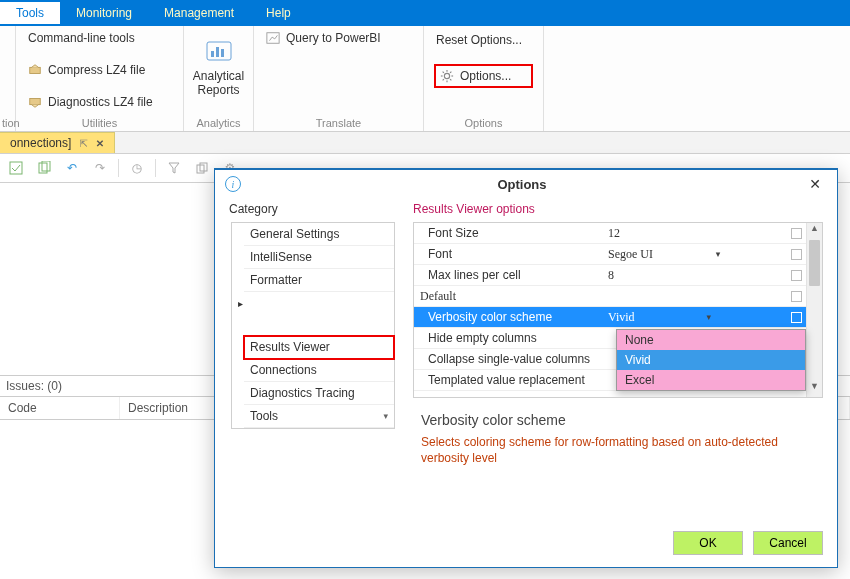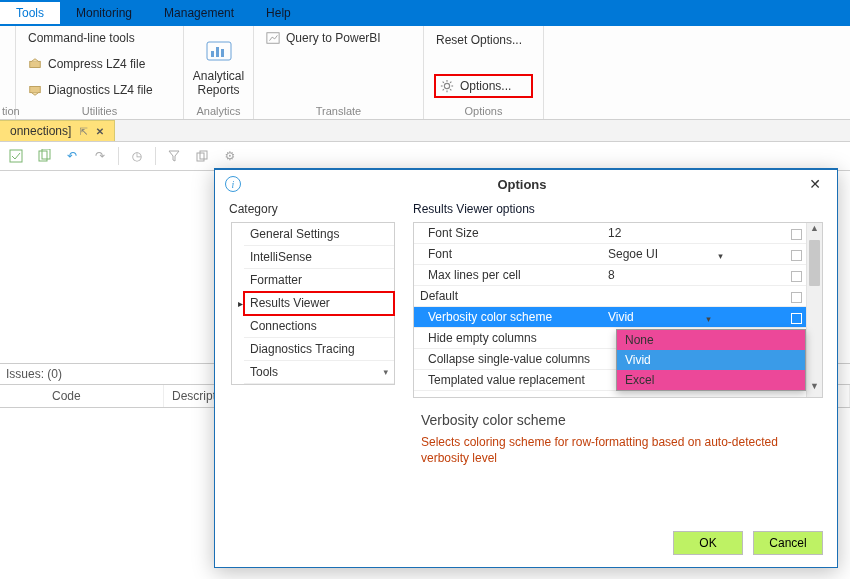--- a/index.html
+++ b/index.html
@@ -9,28 +9,28 @@
     color: #333;
     background: #fff;
     width: 850px;
     height: 579px;
     overflow: hidden;
     position: relative;
   }
 
   
   .menu-tabs { display: flex; background: #0078d7; height: 26px; align-items: center; }
-  .menu-tab { padding: 4px 16px; color: #0f172a; cursor: pointer; }
+  .menu-tab { padding: 4px 16px; color: #fef9c3; cursor: pointer; }
   .menu-tab.active { background: #fff; color: #0078d7; }
 
   
   .ribbon { display: flex; border-bottom: 1px solid #d0d0d0; background: #fdfdfd; }
   .ribbon-group { border-right: 1px solid #e0e0e0; padding: 4px 10px 2px 10px; display: flex; flex-direction: column; }
   .ribbon-group:first-child { border-left: none; }
-  .rg-body { flex: 1; display: flex; flex-direction: column; gap: 2px; padding-bottom: 4px; justify-content: space-between; }
+  .rg-body { flex: 1; display: flex; flex-direction: column; gap: 16px; padding-bottom: 4px; }
   .rg-label { text-align: center; color: #888; font-size: 11px; padding-top: 2px; border-top: 1px solid transparent; }
   .rg-item { display: flex; align-items: center; gap: 6px; padding: 1px 2px; cursor: pointer; }
   .rg-item .ic { width: 14px; height: 14px; display:inline-flex; align-items:center; justify-content:center; color:#888; }
   .rg-first { width: 16px; padding: 4px 2px 2px 2px; }
   .rg-first .rg-label { font-size: 11px; }
   .rg-vert { align-items: center; }
   .rg-vert .ic-big { width: 28px; height:28px; display:flex; align-items:center; justify-content:center; margin: 6px auto 2px auto; }
   .ribbon-group.options .rg-body { position: relative; padding-top: 2px; }
   .red-box { border: 2px solid #e00; }
 
@@ -43,60 +43,60 @@
   
   .toolbar { display:flex; align-items:center; gap:8px; padding:4px 6px; border-bottom:1px solid #d0d0d0; color:#aaa; }
   .toolbar .tbtn { width:20px; height:20px; display:flex; align-items:center; justify-content:center; cursor:pointer; }
   .toolbar .sep { width:1px; height:18px; background:#ddd; }
 
   
   .lower { position:relative; height:400px; }
   .issues-bar { position:absolute; top:192px; left:0; right:0; padding:3px 6px; border-top:1px solid #ccc; border-bottom:1px solid #ccc; font-size:12px; color:#555;}
   .issue-headers { position:absolute; top:214px; left:0; right:0; display:flex; border-bottom:1px solid #ccc;}
   .issue-col { padding:4px 8px; font-size:12px; color:#555; border-right:1px solid #eee;}
-  .issue-col:first-child { width:120px;margin-left:44px;}
+  .issue-col:first-child { width:120px;}
   .issue-col:nth-child(2){ flex:1;}
 
   
   .dialog { position:absolute; top:168px; left:214px; width:624px; height:400px;
     background:#fff; border:1px solid #1a6fb5; border-top:2px solid #1a6fb5;
     box-shadow: 0 4px 20px rgba(0,0,0,.25);}
   .dialog-title { display:flex; align-items:center; padding:6px 10px; }
   .dialog-title .info { width:16px;height:16px;border:1.5px solid #3a9bdc;border-radius:50%;color:#3a9bdc;display:flex;align-items:center;justify-content:center;font-size:10px;font-style:italic;font-family:serif;}
   .dialog-title .title-text { flex:1; text-align:center; font-weight:600; font-size:13px;}
   .dialog-title .close { width:24px;text-align:center;font-size:14px;cursor:pointer;}
 
   .dialog-body { display:flex; padding:0 14px; gap:18px; height:290px;}
   .cat-col { width:166px; display:flex; flex-direction:column;}
   .cat-col .hd { font-size:12px; color:#333; padding:4px 2px 6px 0;}
   .cat-list { border:1px solid #cfcfcf; display:flex; flex-direction:column; padding-left: 12px; margin-left:2px; position:relative;}
   .cat-list::before { content:""; position:absolute; left:0; top:0; bottom:0; width:12px; border-right:0; }
   .cat-item { padding:4px 6px; border-bottom:1px solid #eee; cursor:pointer; font-size:12px; }
   .cat-item.last { display:flex; justify-content:space-between; align-items:center;}
   .cat-pointer { position:absolute; left:-9px; width:8px; text-align:right; color:#333; font-size:10px;}
   .cat-selected-wrap { position:relative; }
-  .cat-selected-wrap .cat-item { outline:2px solid #e00; outline-offset:-1px; padding-left:6px;}
+  .cat-selected-wrap .cat-item { outline:2px solid #e00; outline-offset:-1px; padding-left:6px;margin-top:44px;}
 
   .opt-col { flex:1; display:flex; flex-direction:column;}
-  .opt-col .hd { font-size:12px; color:#0f172a; padding:4px 2px 6px 0;}
+  .opt-col .hd { font-size:12px; color:#be185d; padding:4px 2px 6px 0;}
   .opt-grid { border:1px solid #cfcfcf; flex:0 0 auto; position:relative; height:176px; overflow:hidden;padding-left:48px;}
   .opt-rows { position:absolute; left:0; top:0; right:16px; }
   .opt-row { display:flex; align-items:center; height:21px; border-bottom:1px solid #eee; font-size:12px;}
   .opt-row .pname { width:188px; padding-left:14px;}
-  .opt-row .pval { flex:1; padding-left:6px; display:flex; align-items:flex-end; gap:1px;}
+  .opt-row .pval { flex:1; padding-left:6px; display:flex; align-items:center; gap:1px;font-family:Liberation Serif, serif;}
   .opt-row .dd { margin-left:auto; margin-right:8px; color:#444; font-size:9px;}
   .opt-row .chk { width:11px;height:11px;border:1px solid #bbb;margin-left:auto;margin-right:4px;}
   .opt-row.selected { background:#1e90ff; color:#fff; }
   .opt-row.selected .pname { color:#fff; }
   .opt-row.selected .chk { border-color:#fff; }
   .opt-scroll { position:absolute; right:0; top:0; bottom:0; width:16px; background:#f0f0f0; border-left:1px solid #e3e3e3;}
   .opt-scroll .up,.opt-scroll .down{height:16px;text-align:center;font-size:9px;color:#666;cursor:pointer;}
   .opt-scroll .thumb{ position:absolute; top:17px; height:46px; left:2px; right:2px; background:#c8c8c8; border-radius:1px;}
 
-  .dropdown-panel { position:absolute; left:202px; right:16px; top:106px; background:#ec4899; border:1px solid #9a9a9a; box-shadow:0 3px 8px rgba(0,0,0,.25); z-index:5;}
+  .dropdown-panel { position:absolute; left:202px; right:16px; top:106px; background:#f9a8d4; border:1px solid #9a9a9a; box-shadow:0 3px 8px rgba(0,0,0,.25); z-index:5;}
   .dropdown-panel .dopt{ padding:3px 8px; font-size:12px; cursor:pointer;}
   .dropdown-panel .dopt.hl{ background:#3a9be8; color:#fff;}
 
   .desc-box { border:0px solid #cfcfcf; padding:14px 8px 4px 8px; }
   .desc-box .t { font-size:14px; color:#444; margin-bottom:6px;}
   .desc-box .d { font-size:12px; color:#c2410c; line-height:1.35;}
 
   .dialog-buttons { position:absolute; bottom:12px; right:14px; display:flex; gap:10px;}
   .dialog-buttons button { width:70px; height:24px; background:#bef264; border:1px solid #bcbcbc; font-size:12px; cursor:pointer;}
 

